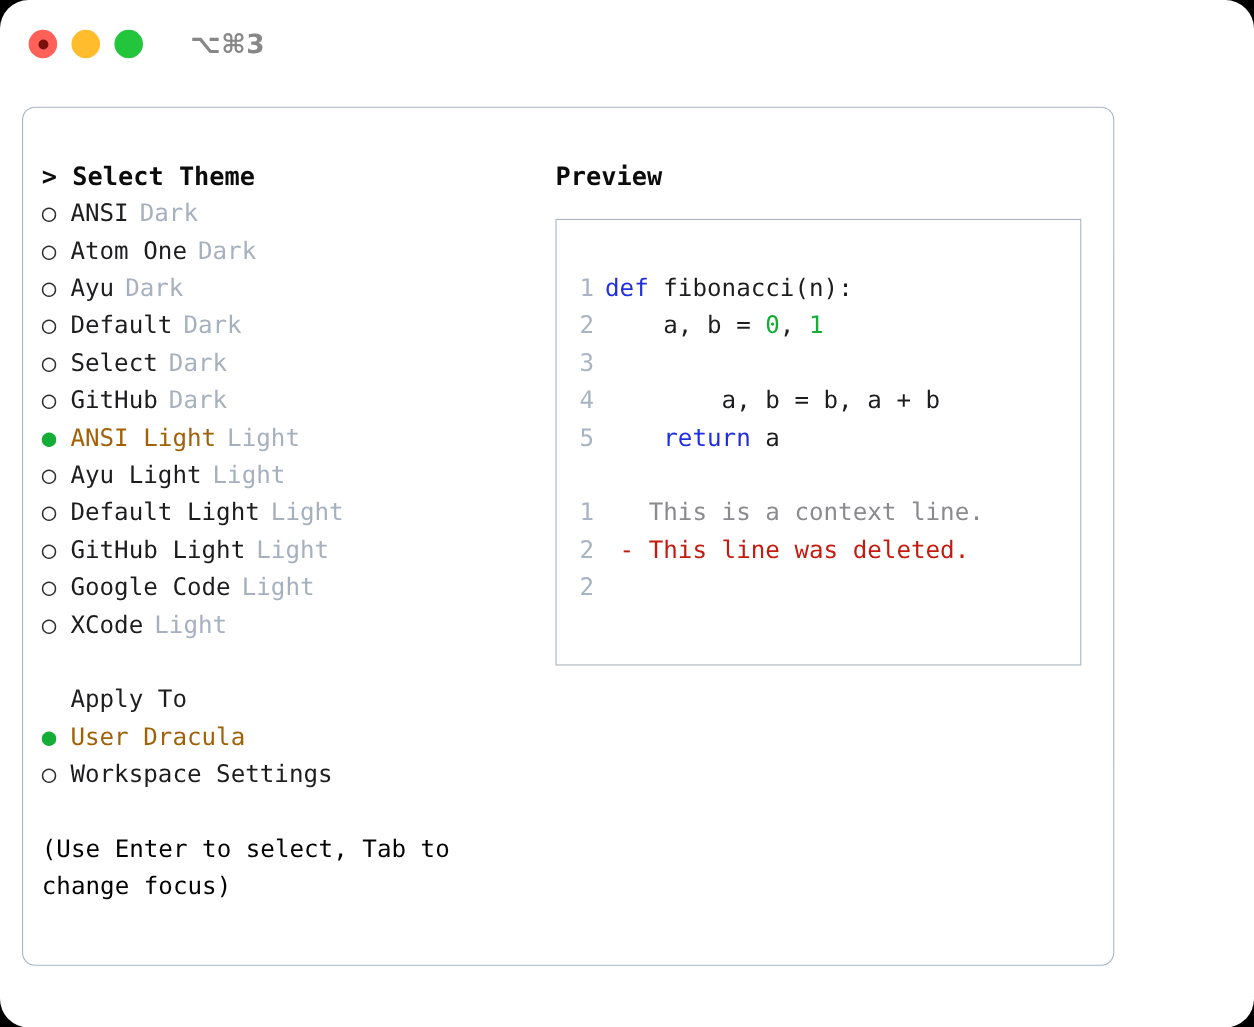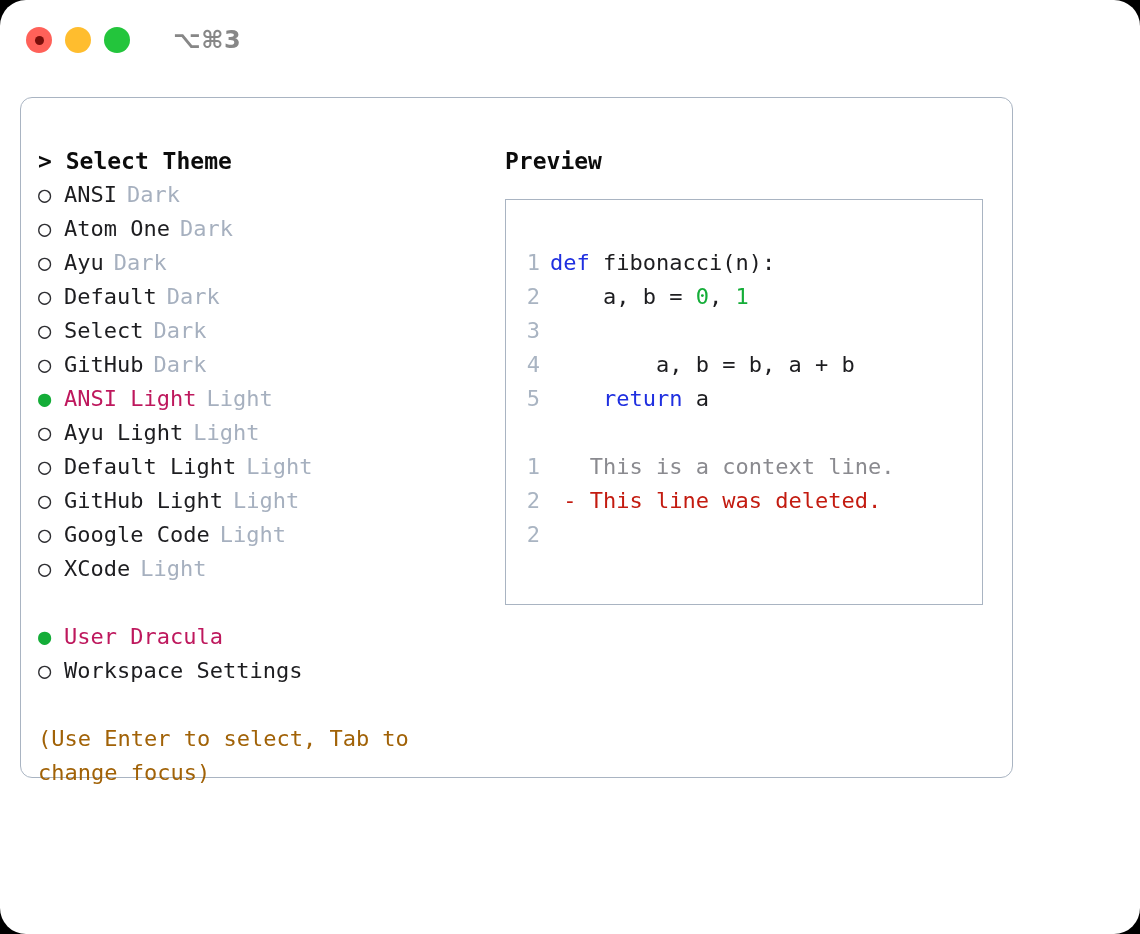--- a/index.html
+++ b/index.html
@@ -64,21 +64,21 @@
     font-family: "DejaVu Sans", sans-serif;
     font-weight: 600;
   }
 
   
   #panel {
     position: absolute;
     left: 20px;
     top: 97px;
     width: 993px;
-    height: 681px;
+    height: 781px;
     border: 1.6px solid #a9b4c2;
     border-radius: 12px;
     box-sizing: border-box;
     background: #ffffff;
   }
 
   #panel-inner {
     position: absolute;
     left: 0; top: 0;
     width: 100%;
@@ -110,42 +110,42 @@
     color: #2f2f33;
     white-space: pre;
   }
   .bullet {
     width: 26px;
     flex: 0 0 26px;
     font-size: 22px;
     color: #2f2f33;
   }
   .opt-row.selected .bullet { color: #14ad38; }
-  .opt-row.selected .opt-label { color: #be185d; }
+  .opt-row.selected .opt-label { color: #a16207; }
   .opt-label { color: #1d1d20; }
   .opt-tag {
     color: #a6b0bf;
     margin-left: 10px;
   }
 
   .section-gap { height: 34px; }
 
   .apply-heading {
     font-size: 22px;
     line-height: 34px;
     color: #1d1d20;
     padding-left: 26px;
     white-space: pre;
   }
 
   .hint {
     margin-top: 34px;
     font-size: 22px;
     line-height: 34px;
-    color: #a16207;
+    color: #000000;
     width: 408px;
     white-space: normal;
   }
 
   
   #right-col {
     flex: 1;
     padding: 46px 0 0 19px;
     box-sizing: border-box;
   }
@@ -219,20 +219,21 @@
             <div class="opt-row selected"><span class="bullet">●</span><span class="opt-label">ANSI Light</span><span class="opt-tag">Light</span></div>
             <div class="opt-row"><span class="bullet">○</span><span class="opt-label">Ayu Light</span><span class="opt-tag">Light</span></div>
             <div class="opt-row"><span class="bullet">○</span><span class="opt-label">Default Light</span><span class="opt-tag">Light</span></div>
             <div class="opt-row"><span class="bullet">○</span><span class="opt-label">GitHub Light</span><span class="opt-tag">Light</span></div>
             <div class="opt-row"><span class="bullet">○</span><span class="opt-label">Google Code</span><span class="opt-tag">Light</span></div>
             <div class="opt-row"><span class="bullet">○</span><span class="opt-label">XCode</span><span class="opt-tag">Light</span></div>
           </div>
 
         <div class="section-gap"></div>
 
+        <div class="apply-heading">Apply To</div>
 
         <div id="apply-list">
             <div class="opt-row selected"><span class="bullet">●</span><span class="opt-label">User Dracula</span></div>
             <div class="opt-row"><span class="bullet">○</span><span class="opt-label">Workspace Settings</span></div>
           </div>
 
         <div class="hint">(Use Enter to select, Tab to change focus)</div>
       </div>
 
       <div id="right-col">

